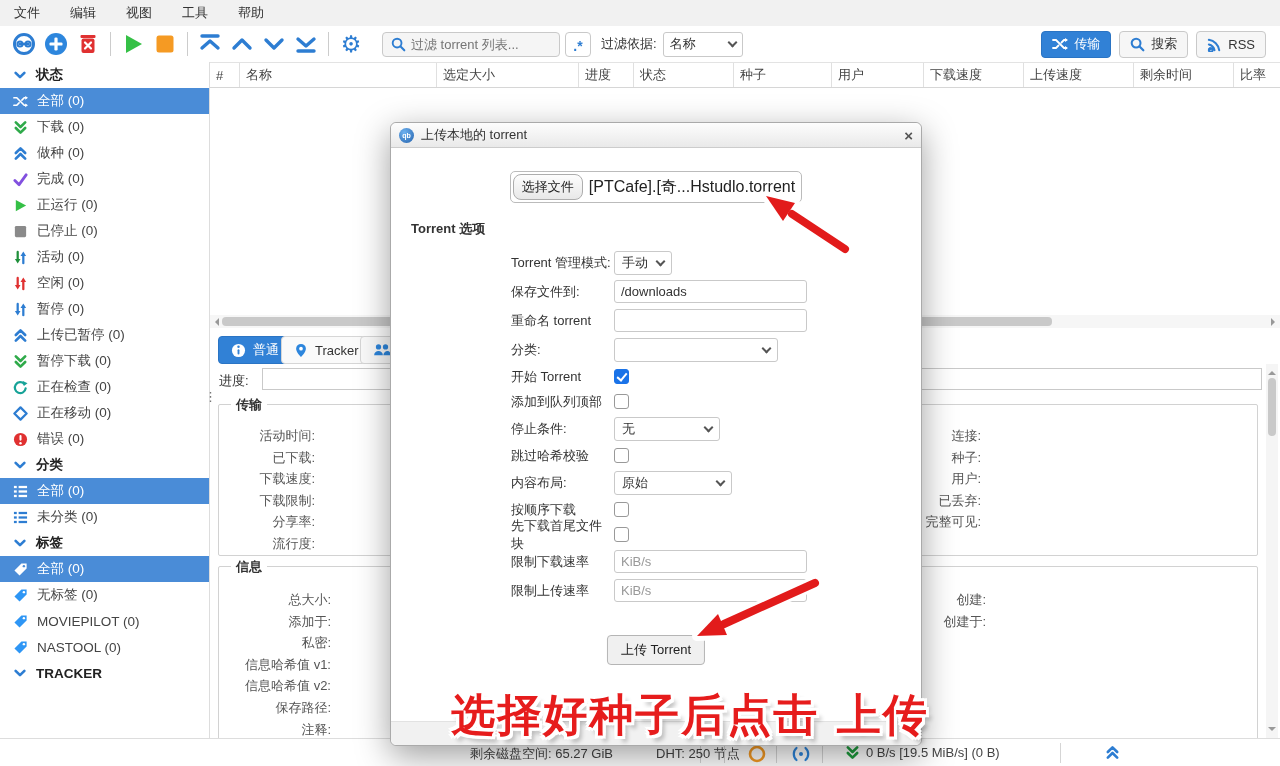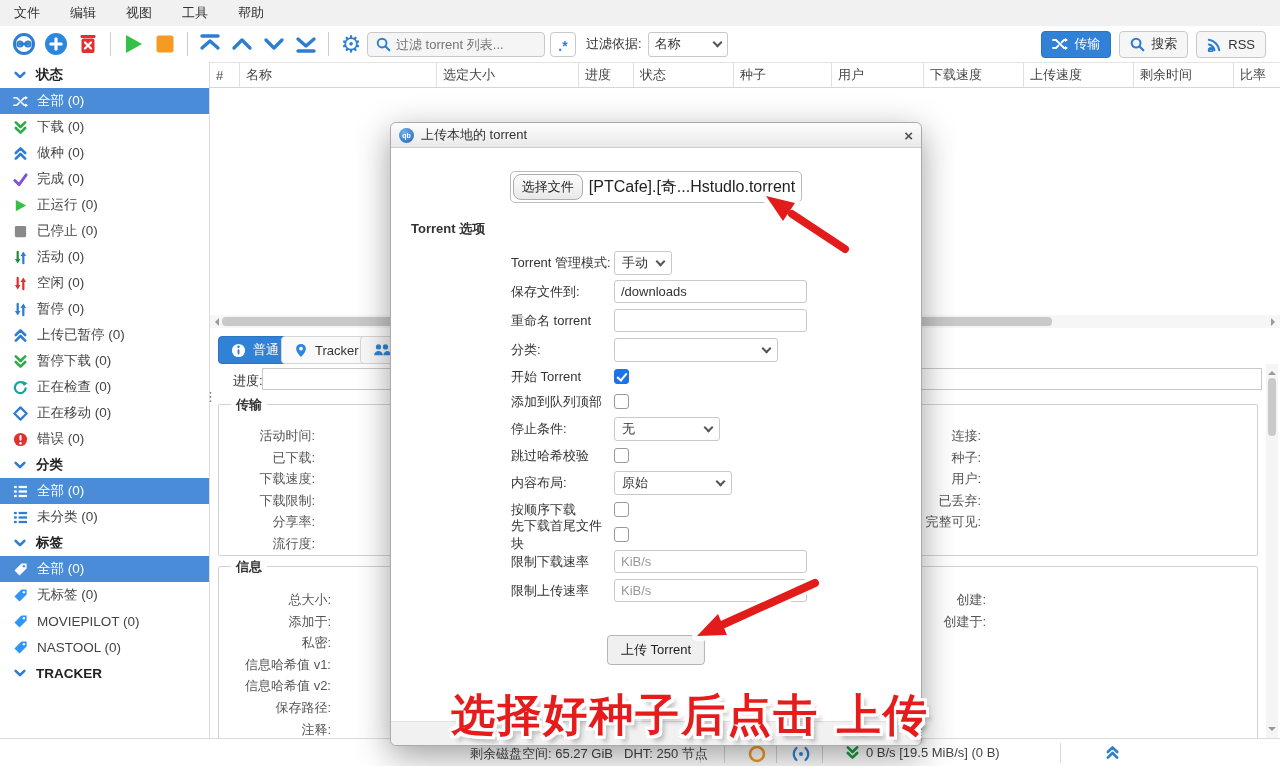--- a/index.html
+++ b/index.html
@@ -7,21 +7,21 @@
   body { font-family:"Liberation Sans","DejaVu Sans",sans-serif; font-size:13px; color:#333; background:#fff; position:relative; }
 
   
   .menubar { height:26px; background:#f1f1f1; display:flex; align-items:center; padding-left:14px; gap:30px; }
   .menubar span { cursor:default; }
 
   
   .toolbar { height:36px; display:flex; align-items:center; padding:0 8px; background:#fff; }
   .tb-ico { width:26px; height:26px; display:flex; align-items:center; justify-content:center; margin:0 3px; }
   .tb-sep { width:1px; height:24px; background:#ccc; margin:0 6px; }
-  .searchbox { display:flex; align-items:center; gap:5px; border:1px solid #c9c9c9; border-radius:4px; background:#f5f5f5; height:25px; padding:0 8px; width:178px; margin-left:0; }
+  .searchbox { display:flex; align-items:center; gap:5px; border:1px solid #c9c9c9; border-radius:4px; background:#f5f5f5; height:25px; padding:0 8px; width:178px; margin-left:15px; }
   .searchbox input { border:none; outline:none; background:transparent; font-size:13px; color:#444; width:130px; }
   .regex-btn { border:1px solid #c9c9c9; border-radius:4px; background:#fff; height:25px; width:26px; margin-left:5px;
                color:#2d7dd2; font-weight:bold; font-size:14px; display:flex; align-items:flex-end; justify-content:center; line-height:19px; }
   .filterby { margin-left:10px; color:#333; }
   .mini-select { display:inline-flex; align-items:center; justify-content:space-between; border:1px solid #c9c9c9; border-radius:3px; height:25px; width:80px; padding:0 6px; margin-left:6px; background:#fff; }
   .chev { width:7px; height:7px; border:solid #555; border-width:0 2px 2px 0; transform:rotate(45deg); margin-top:-3px; }
   .tb-right { margin-left:auto; display:flex; gap:8px; margin-right:6px; }
   .tb-btn { height:27px; display:flex; align-items:center; gap:6px; padding:0 10px; border:1px solid #c9c9c9; border-radius:4px; background:#f6f6f6; color:#333; }
   .tb-btn.active { background:#3181d6; border-color:#2a74c4; color:#fff; }
 
@@ -39,21 +39,21 @@
   
   .hscroll { position:absolute; left:210px; right:0; top:315px; height:13px; background:#f6f6f6; display:flex; align-items:center; }
   .hs-arrow { width:12px; height:13px; display:flex; align-items:center; justify-content:center; }
   .tri-l { width:0; height:0; border:4px solid transparent; border-right-color:#999; margin-right:2px; }
   .tri-r { width:0; height:0; border:4px solid transparent; border-left-color:#999; margin-left:2px; }
   .hs-thumb { height:9px; background:#c9c9c9; border-radius:4px; width:830px; }
 
   
   .tab { position:absolute; height:28px; display:flex; align-items:center; gap:7px; padding:0 12px; border-radius:4px; border:1px solid #d6d6d6; background:#fafafa; color:#333; top:336px; }
   .tab.active { background:#3181d6; border-color:#2a74c4; color:#fff; }
-  .progress-label { position:absolute; left:219px; top:372px; color:#333;margin-left:14px; }
+  .progress-label { position:absolute; left:219px; top:372px; color:#333; }
   .progress-bar { position:absolute; left:262px; top:368px; width:1000px; height:22px; border:1px solid #c9c9c9; background:#fff; }
   .splitter-dots { position:absolute; left:204px; top:393px; color:#777; font-size:13px; line-height:7px; letter-spacing:0; }
   .fieldset { position:absolute; border:1px solid #d2d2d2; border-radius:2px; background:#fff; }
   .fs-legend { position:absolute; top:-9px; left:12px; background:#fff; padding:0 5px; font-weight:bold; color:#333; }
   .fs-col { position:absolute; color:#555; line-height:21.6px; text-align:right; }
   .fs-col span { display:block; }
   .vscroll { position:absolute; right:2px; top:364px; width:12px; height:374px; background:#f5f5f5; }
   .vs-thumb { position:absolute; top:14px; left:2px; width:8px; height:58px; background:#c9c9c9; border-radius:4px; }
   .tri-u { width:0; height:0; border:4px solid transparent; border-bottom-color:#999; margin:3px auto 0; }
   .tri-d { position:absolute; bottom:3px; left:2px; width:0; height:0; border:4px solid transparent; border-top-color:#999; }
@@ -468,21 +468,21 @@
 
 <div class="vscroll">
   <div class="tri-u"></div>
   <div class="vs-thumb"></div>
   <div class="tri-d"></div>
 </div>
 
 <div class="statusbar">
   <div class="sb-item" style="left:470px;">剩余磁盘空间: 65.27 GiB</div>
   <div class="sb-sep" style="left:700px;"></div>
-  <div class="sb-item" style="left:624px;">DHT: 250 节点</div>
+  <div class="sb-item" style="left:656px;">DHT: 250 节点</div>
   <div class="sb-sep" style="left:724px;"></div>
   <div class="sb-item" style="left:748px;">
     <svg width="18" height="18" viewBox="0 0 18 18">
         <circle cx="9" cy="9" r="7" fill="none" stroke="#f59a23" stroke-width="2.6"></circle>
       </svg>
   </div>
   <div class="sb-sep" style="left:776px;"></div>
   <div class="sb-item" style="left:792px;">
     <svg width="18" height="18" viewBox="0 0 18 18">
         <path d="M4.5 3a8 8 0 0 0 0 12M13.5 3a8 8 0 0 1 0 12" fill="none" stroke="#2d86dd" stroke-width="2.2" stroke-linecap="round"></path>

